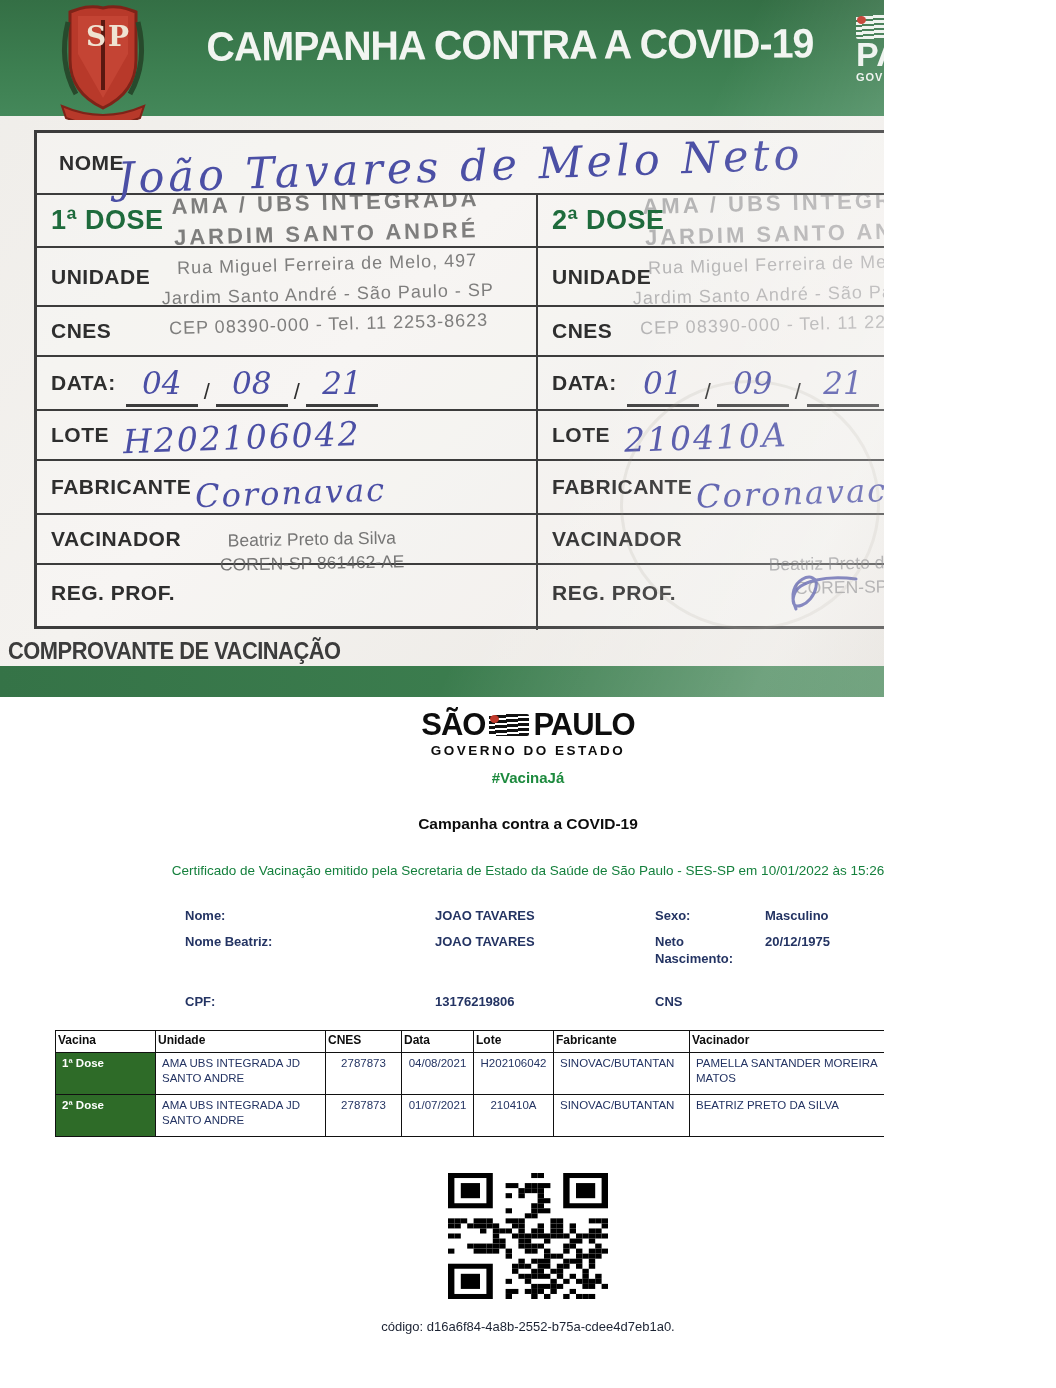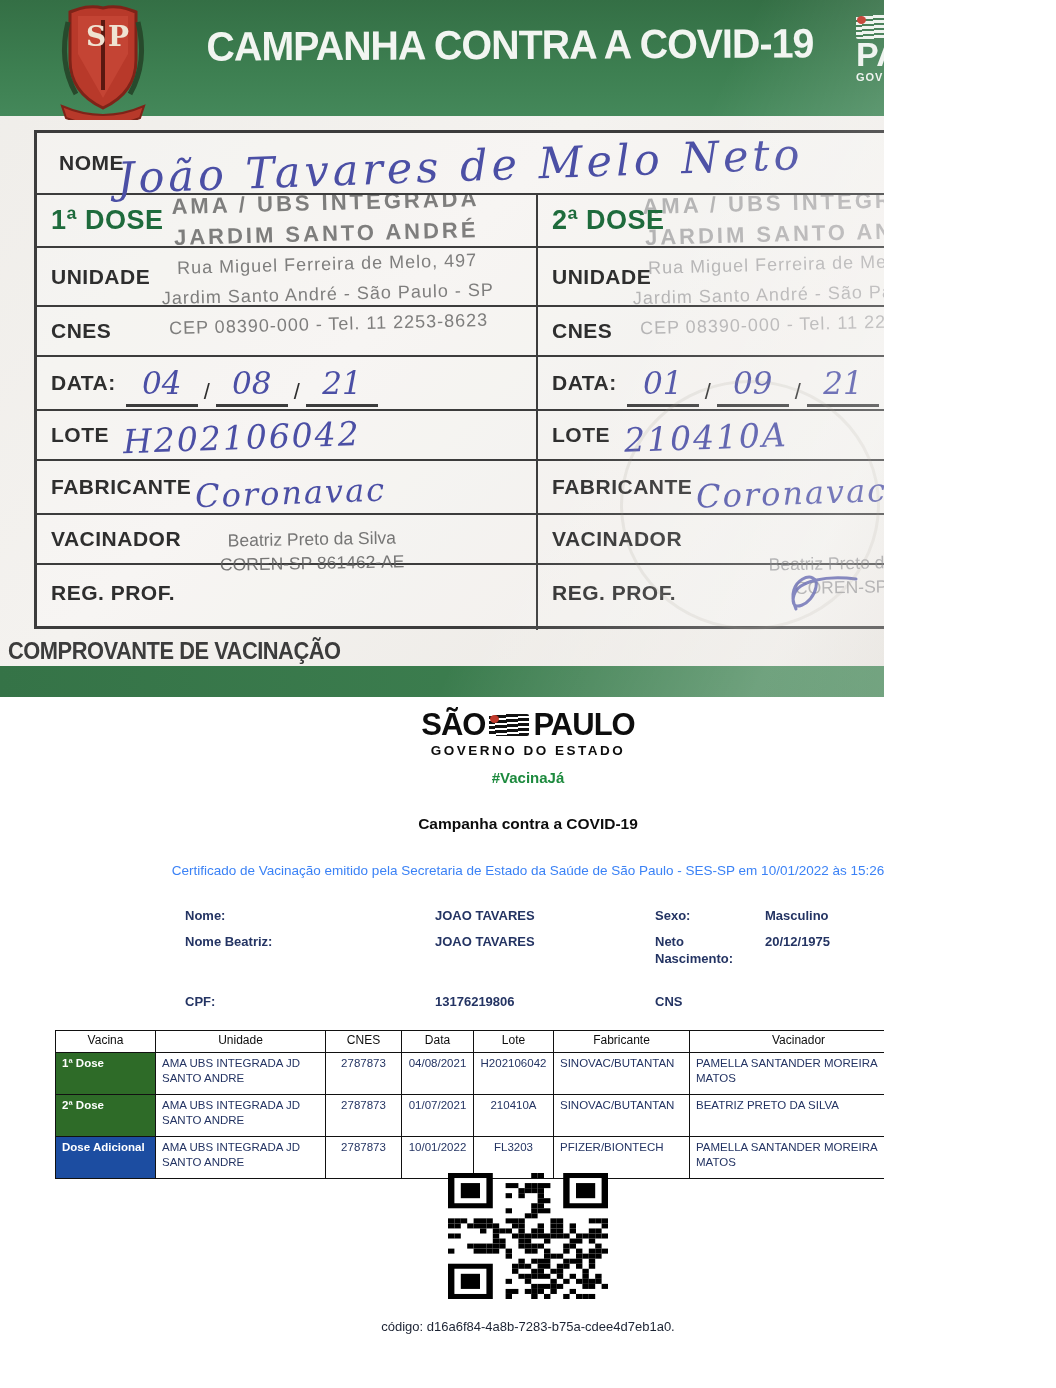--- a/index.html
+++ b/index.html
@@ -82,30 +82,30 @@
   .cert-logo { position:absolute; left:0; top:10px; width:100%; text-align:center; color:#0d0d0d; }
   .cert-logo .row1 { display:flex; justify-content:center; align-items:center; gap:2px; }
   .cert-logo .big { font-size:31px; font-weight:bold; letter-spacing:-1px; }
   .cert-logo .flag { width:40px; height:22px; color:#111; margin:0 2px; }
   .cert-logo .l3 { font-size:13.5px; font-weight:bold; letter-spacing:2.5px; margin-top:0px; }
   .cert-hashtag { position:absolute; left:0; top:72px; width:100%; text-align:center;
                   color:#1d8a3e; font-size:15px; font-weight:bold; }
   .cert-title { position:absolute; left:0; top:118px; width:100%; text-align:center;
                 font-size:15.5px; font-weight:bold; color:#0d0d0d; }
   .cert-issue { position:absolute; left:0; top:166px; width:100%; text-align:center;
-                font-size:13.5px; color:#3b82f6; }
+                font-size:13.5px; color:#15803d; }
   .person { position:absolute; left:185px; top:210px; width:720px; font-size:13px; color:#243463;
             display:grid; grid-template-columns:250px 220px 110px 140px; row-gap:9px; }
   .person .cell { line-height:17px;font-weight:bold; }
   .person .gap { height:8px; grid-column:1 / 5; }
 
   table.vtable { position:absolute; left:55px; top:333px; border-collapse:collapse;
                  font-size:11.5px; color:#243463; table-layout:fixed; }
   .vtable th, .vtable td { border:1.5px solid #111; padding:3px 6px; vertical-align:top; text-align:left; }
-  .vtable th { font-size:12px; font-weight:normal; color:#0d0d0d; text-align:center; height:22px; padding:2px; }
+  .vtable th { font-size:12px; font-weight:bold; color:#0d0d0d; text-align:left; height:22px; padding:2px; }
   .vtable td { height:42px; line-height:15px; }
   .vtable td.center { text-align:center; }
   .vtable td.breakall { word-break:break-all;text-align:center; }
   .vtable td.dose-cell { color:#fff; font-weight:bold; font-size:11.5px; vertical-align:top; }
   .qr-wrap { position:absolute; left:50%; top:476px; transform:translateX(-50%); }
   .cert-footer { position:absolute; left:0; top:618px; width:100%; text-align:center;
                  font-size:13px; line-height:23px; color:#1c2333; }
 </style>
 </head>
 <body>
@@ -321,30 +321,20 @@
         </tr>
         <tr>
           <td class="dose-cell" style="background: rgb(46, 107, 40);">2ª Dose</td>
           <td>AMA UBS INTEGRADA JD SANTO ANDRE</td>
           <td class="center">2787873</td>
           <td class="breakall">01/07/2021</td>
           <td class="breakall">210410A</td>
           <td>SINOVAC/BUTANTAN</td>
           <td>BEATRIZ PRETO DA SILVA</td>
           <td>861462</td>
-        </tr>
-        <tr>
-          <td class="dose-cell" style="background: rgb(28, 77, 161);">Dose Adicional</td>
-          <td>AMA UBS INTEGRADA JD SANTO ANDRE</td>
-          <td class="center">2787873</td>
-          <td class="breakall">10/01/2022</td>
-          <td class="breakall">FL3203</td>
-          <td>PFIZER/BIONTECH</td>
-          <td>PAMELLA SANTANDER MOREIRA MATOS</td>
-          <td>859143</td>
         </tr>
       </tbody>
     </table>
 
     <div class="qr-wrap">
       <svg id="qr" width="160" height="126" viewBox="0 0 150 150" preserveAspectRatio="none">
           <rect x="78" y="0" width="6" height="6" fill="#000"></rect>
           <rect x="84" y="0" width="6" height="6" fill="#000"></rect>
           <rect x="54" y="12" width="6" height="6" fill="#000"></rect>
           <rect x="60" y="12" width="6" height="6" fill="#000"></rect>
@@ -537,16 +527,16 @@
           <rect x="108" y="0" width="42" height="42" fill="#000"></rect>
           <rect x="114" y="6" width="30" height="30" fill="#fff"></rect>
           <rect x="120" y="12" width="18" height="18" fill="#000"></rect>
           <rect x="0" y="108" width="42" height="42" fill="#000"></rect>
           <rect x="6" y="114" width="30" height="30" fill="#fff"></rect>
           <rect x="12" y="120" width="18" height="18" fill="#000"></rect>
         </svg>
     </div>
 
     <div class="cert-footer">
-      <div>código: d16a6f84-4a8b-7283-b75a-cdee4d7eb1a0.</div>
+      <div>código: d16a6f84-4a8b-2552-b75a-cdee4d7eb1a0.</div>
     </div>
   </div>
 </div>
 
 </body></html>

